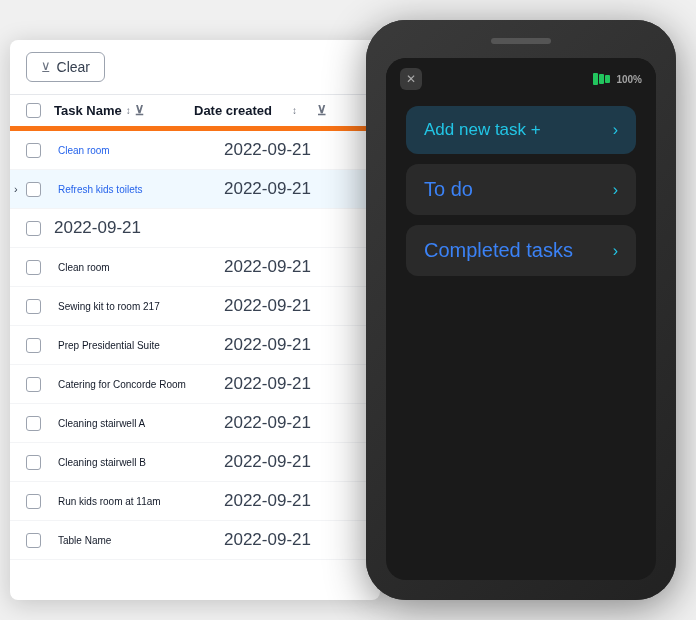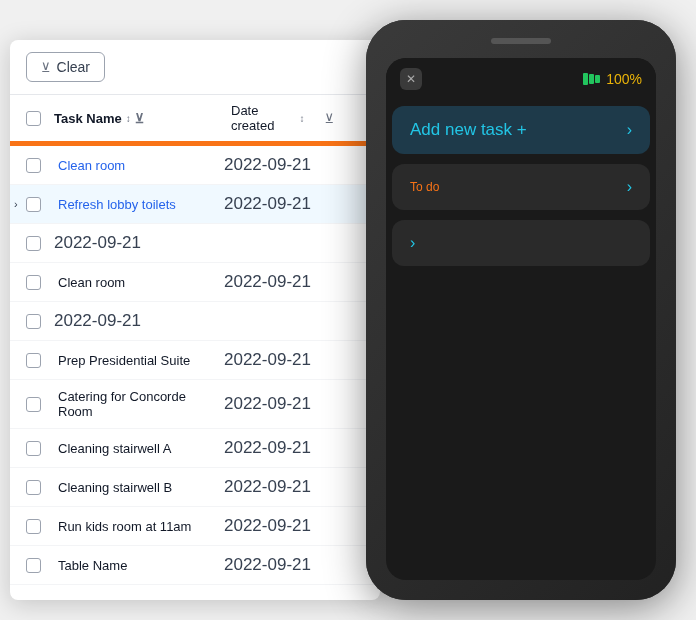--- a/index.html
+++ b/index.html
@@ -66,26 +66,25 @@
       font-size: 13px;
       font-weight: 600;
       color: #111827;
       display: flex;
       align-items: center;
       gap: 4px;
     }
 
     .table-header .col-date {
       font-size: 13px;
-      font-weight: 400;
+      font-weight: 700;
       color: #111827;
       display: flex;
       align-items: center;
       gap: 20px;
-      margin-left: 37px;
     }
 
     .sort-icon {
       font-size: 10px;
       color: #6b7280;
     }
 
     .filter-col-icon {
       color: #6b7280;
       font-size: 13px;
@@ -120,21 +119,21 @@
     .row-checkbox {
       width: 15px;
       height: 15px;
       border: 1.5px solid #9ca3af;
       border-radius: 3px;
       background: #fff;
       cursor: pointer;
     }
 
     .row-task-name {
-      font-size: 13px;
+      font-size: 10px;
       color: #2563eb;
       padding-left: 4px;
     }
 
     .row-task-name.black {
       color: #111827;
     }
 
     .row-date {
       font-size: 17px;
@@ -225,27 +224,28 @@
       width: 5px;
       height: 12px;
       background: #22c55e;
       border-radius: 1px;
     }
 
     .battery-bar.med { background: #22c55e; height: 10px; }
     .battery-bar.low { background: #22c55e; height: 8px; }
 
     .battery-pct {
-      color: #eab308;
-      font-size: 14px;
+      color: #a3a3a3;
+      font-size: 10px;
+      font-weight: bold;
     }
 
     
     .menu-area {
-      padding: 10px 6px;
+      padding: 10px 20px;
       display: flex;
       flex-direction: column;
       gap: 10px;
       flex: 1;
     }
 
     .menu-item {
       display: flex;
       align-items: center;
       justify-content: space-between;
@@ -253,22 +253,22 @@
       border-radius: 12px;
       background: #2a2a2a;
       cursor: pointer;
     }
 
     .menu-item.add-task {
       background: #1e3a4a;
     }
 
     .menu-item-label {
-      font-size: 12px;
-      color: #f97316;
+      font-size: 20px;
+      color: #3b82f6;
       font-weight: 400;
     }
 
     .menu-item.add-task .menu-item-label {
       color: #22c5e5;
       font-size: 17px;
     }
 
     .chevron-icon {
       color: #22c5e5;
@@ -311,21 +311,21 @@
         <div class="row-checkbox"></div>
       </div>
       <span class="row-task-name">Clean room</span>
       <span class="row-date">2022-09-21</span>
     </div>
       <div class="table-row expanded">
       <span class="expand-arrow">›</span>
       <div>
         <div class="row-checkbox"></div>
       </div>
-      <span class="row-task-name">Refresh lobby toilets</span>
+      <span class="row-task-name">Refresh kids toilets</span>
       <span class="row-date">2022-09-21</span>
     </div>
       <div class="table-row">
 
       <div>
         <div class="row-checkbox"></div>
       </div>
       <span class="row-date">2022-09-21</span>
     </div>
       <div class="table-row">
@@ -334,20 +334,21 @@
         <div class="row-checkbox"></div>
       </div>
       <span class="row-task-name black">Clean room</span>
       <span class="row-date">2022-09-21</span>
     </div>
       <div class="table-row">
 
       <div>
         <div class="row-checkbox"></div>
       </div>
+      <span class="row-task-name black">Sewing kit to room 217</span>
       <span class="row-date">2022-09-21</span>
     </div>
       <div class="table-row">
 
       <div>
         <div class="row-checkbox"></div>
       </div>
       <span class="row-task-name black">Prep Presidential Suite</span>
       <span class="row-date">2022-09-21</span>
     </div>
@@ -416,18 +417,19 @@
     <div class="menu-area" id="menu-area">
     <div class="menu-item add-task">
       <span class="menu-item-label">Add new task +</span>
       <span class="chevron-icon">›</span>
     </div>
         <div class="menu-item">
       <span class="menu-item-label">To do</span>
       <span class="chevron-icon">›</span>
     </div>
         <div class="menu-item">
+      <span class="menu-item-label">Completed tasks</span>
       <span class="chevron-icon">›</span>
     </div>
       </div>
 
   </div>
 </div>
 
 </body></html>

